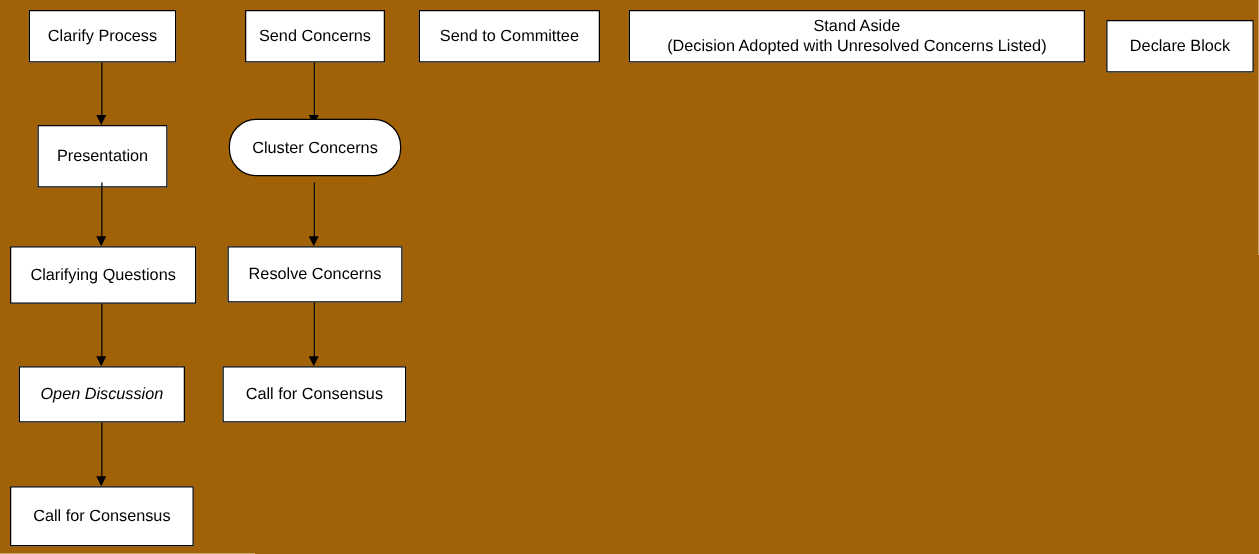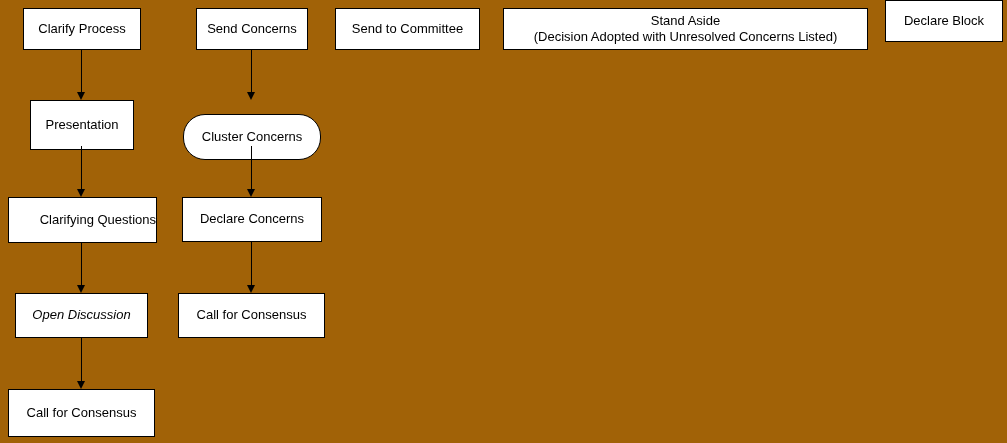--- a/index.html
+++ b/index.html
@@ -69,21 +69,21 @@
 
   <div class="node" style="left:30px; top:100px; width:104px; height:50px;">
     <span>Presentation</span>
   </div>
 
   <div class="arrow" style="left:77px; top:146px; height:51px;">
     <div class="shaft"></div>
     <div class="head"></div>
   </div>
 
-  <div class="node" style="left:8px; top:197px; width:149px; height:46px;align-items:flex-end;">
+  <div class="node" style="left:8px; top:197px; width:149px; height:46px;">
     <span>Clarifying Questions</span>
   </div>
 
   <div class="arrow" style="left:77px; top:243px; height:50px;">
     <div class="shaft"></div>
     <div class="head"></div>
   </div>
 
   <div class="node" style="left:15px; top:293px; width:133px; height:45px;font-style:italic;">
     <span>Open Discussion</span>
@@ -100,48 +100,48 @@
 
   <div class="node" style="left:196px; top:8px; width:112px; height:42px;">
     <span>Send Concerns</span>
   </div>
 
   <div class="arrow" style="left:247px; top:50px; height:50px;">
     <div class="shaft"></div>
     <div class="head"></div>
   </div>
 
-  <div class="node" style="left:183px; top:114px; width:138px; height:46px;border-radius:22px;">
+  <div class="node" style="left:183px; top:95px; width:138px; height:46px;border-radius:22px;">
     <span>Cluster Concerns</span>
   </div>
 
   <div class="arrow" style="left:247px; top:146px; height:51px;">
     <div class="shaft"></div>
     <div class="head"></div>
   </div>
 
   <div class="node" style="left:182px; top:197px; width:140px; height:45px;">
-    <span>Declare Concerns</span>
+    <span>Resolve Concerns</span>
   </div>
 
   <div class="arrow" style="left:247px; top:242px; height:51px;">
     <div class="shaft"></div>
     <div class="head"></div>
   </div>
 
   <div class="node" style="left:178px; top:293px; width:147px; height:45px;">
     <span>Call for Consensus</span>
   </div>
 
   <div class="node" style="left:503px; top:8px; width:365px; height:42px;">
     <span>Stand Aside</span>
     <span>(Decision Adopted with Unresolved Concerns Listed)</span>
   </div>
 
   <div class="node" style="left:335px; top:8px; width:145px; height:42px;">
     <span>Send to Committee</span>
   </div>
 
-  <div class="node" style="left:885px; top:0; width:118px; height:42px;">
+  <div class="node" style="left:885px; top:16px; width:118px; height:42px;">
     <span>Declare Block</span>
   </div>
 
 </div>
 
 </body></html>

